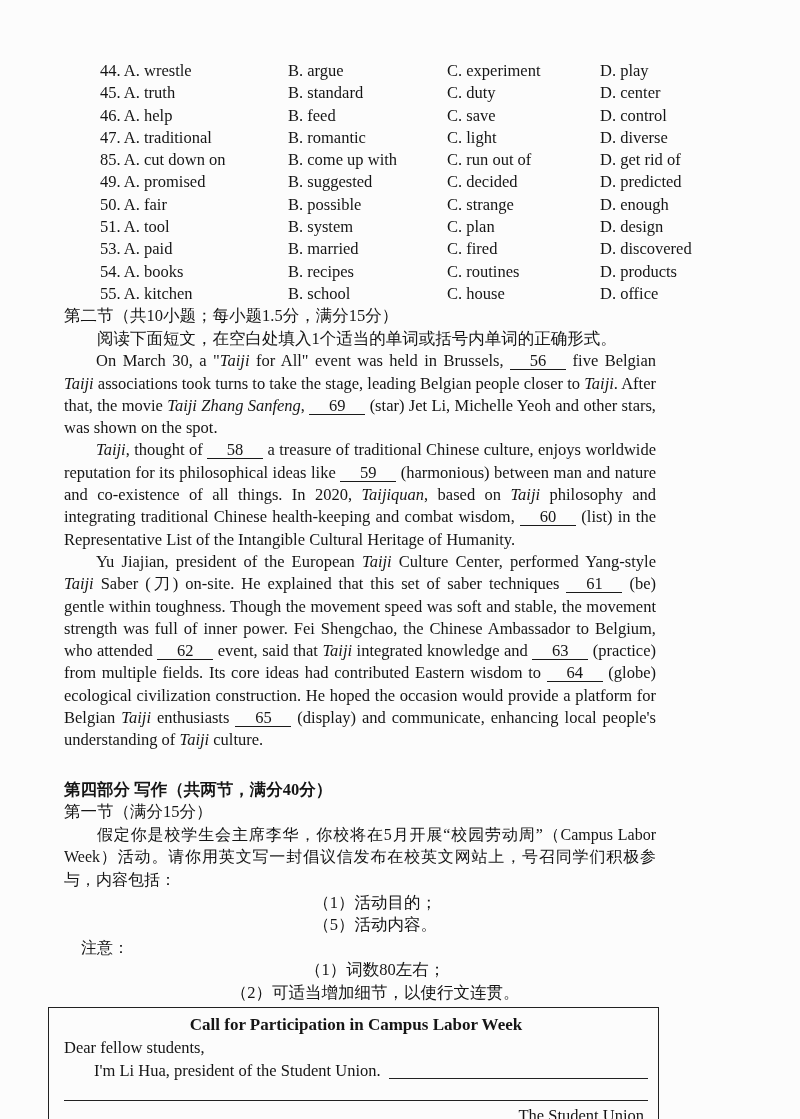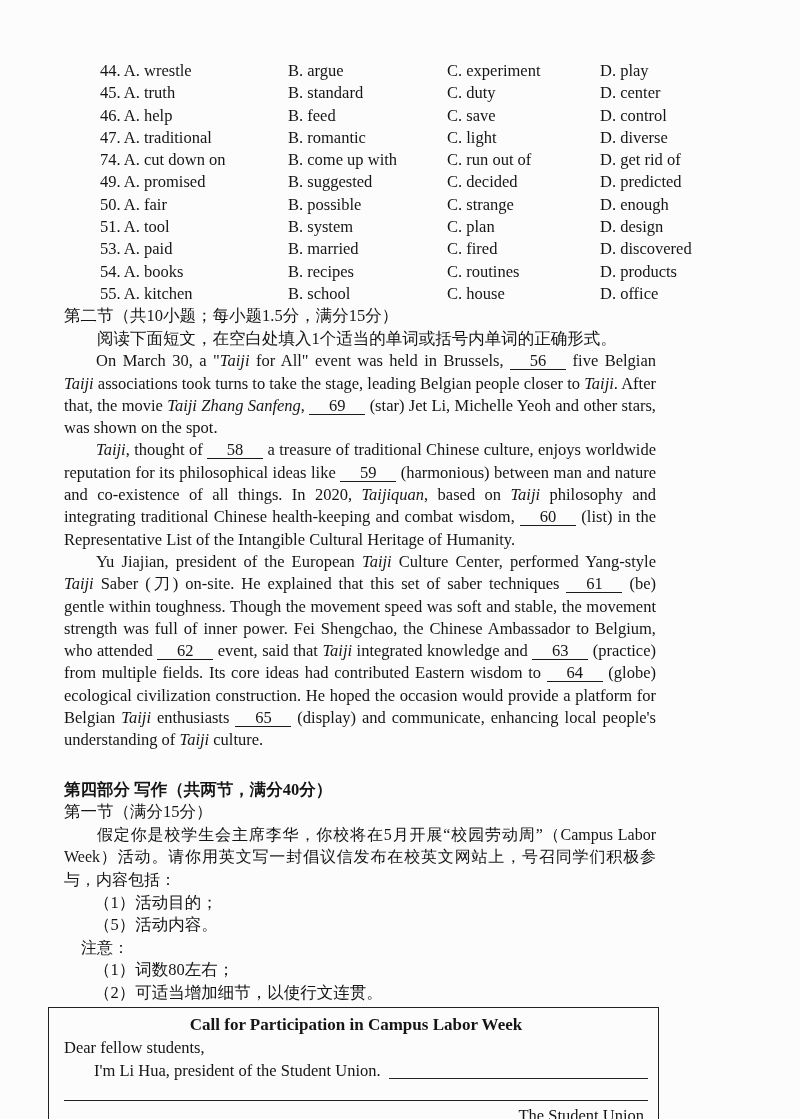--- a/index.html
+++ b/index.html
@@ -22,21 +22,21 @@
     display:grid;
     grid-template-columns:188px 159px 153px auto;
     font-size:16.5px;
     line-height:22.3px;
     white-space:nowrap;
   }
   
   .cn{font-size:16.5px;line-height:22.5px;}
   .cn-indent{text-indent:33px;}
   .bold{font-weight:700;}
-  .item{padding-left:30px;font-size:16.5px;line-height:22.5px;}
+  .item{padding-left:30px;font-size:16.5px;line-height:22.5px;text-align:center;}
   .note-label{padding-left:17px;font-size:16px;line-height:22.5px;}
   
   .passage{
     margin:0;
     font-size:16.5px;
     line-height:22.3px;
     text-align:justify;
     text-indent:32px;
   }
   .blank{
@@ -129,21 +129,21 @@
         <span>C. save</span>
         <span>D. control</span>
       </div>
       <div class="opt-row">
         <span>47. A. traditional</span>
         <span>B. romantic</span>
         <span>C. light</span>
         <span>D. diverse</span>
       </div>
       <div class="opt-row">
-        <span>74. A. cut down on</span>
+        <span>85. A. cut down on</span>
         <span>B. come up with</span>
         <span>C. run out of</span>
         <span>D. get rid of</span>
       </div>
       <div class="opt-row">
         <span>49. A. promised</span>
         <span>B. suggested</span>
         <span>C. decided</span>
         <span>D. predicted</span>
       </div>

